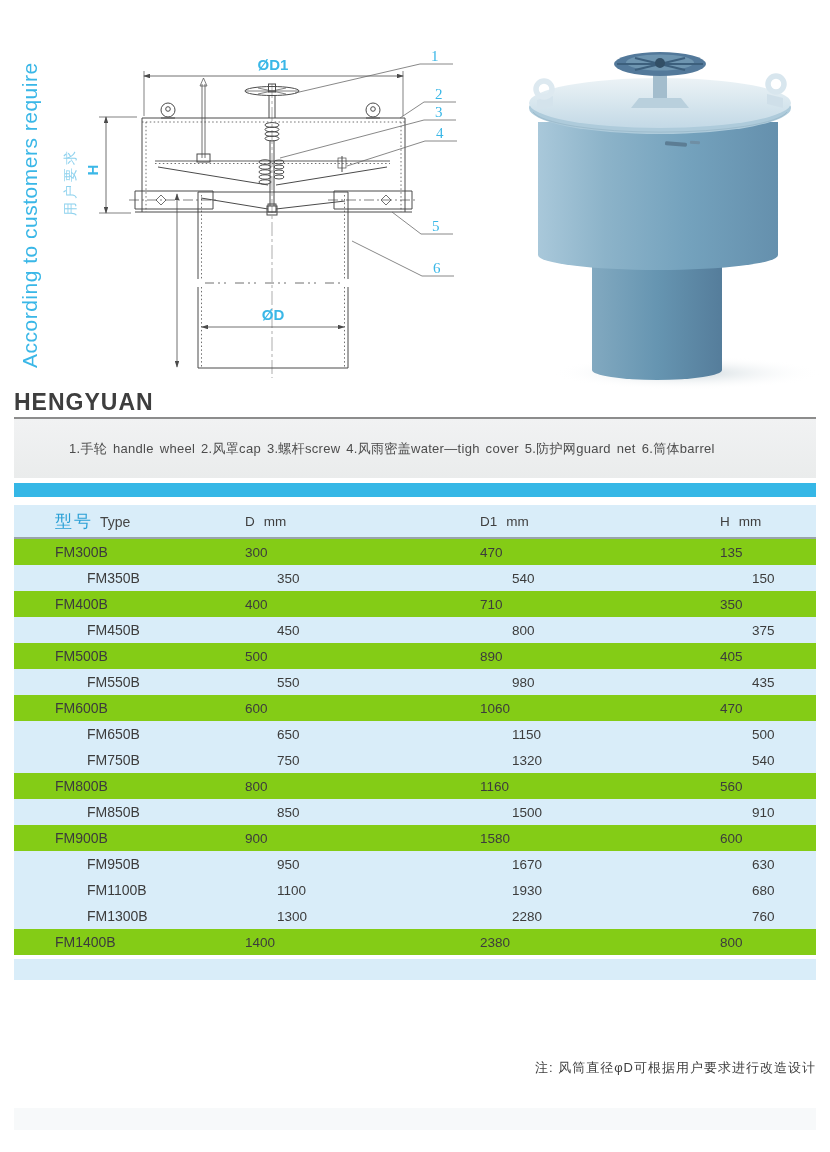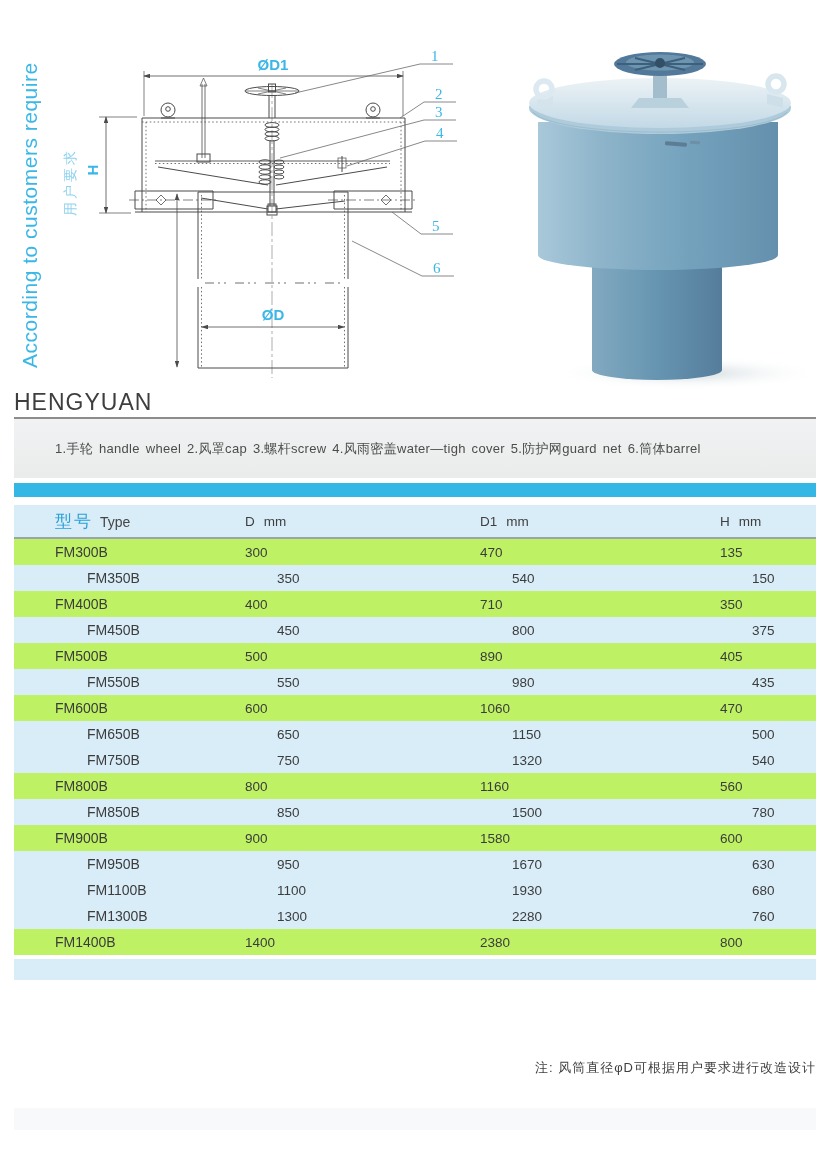--- a/index.html
+++ b/index.html
@@ -13,45 +13,45 @@
   .v-en{
     left:18px;top:368px;transform:rotate(-90deg);transform-origin:0 0;
     font-size:21px;letter-spacing:.5px;color:#3ab7e7;white-space:nowrap;font-weight:400;
   }
   .v-zh{
     left:62px;top:216px;transform:rotate(-90deg);transform-origin:0 0;
     font-size:14px;letter-spacing:3px;color:#8fd2ee;white-space:nowrap;
   }
 
   
-  .brand{left:14px;top:389px;font-size:23px;letter-spacing:1px;color:#3e3e3e;}
+  .brand{left:14px;top:389px;font-size:23px;letter-spacing:1px;color:#3e3e3e;font-weight:bold;}
   .rule{left:14px;top:417px;width:802px;height:2px;background:#8c8c8c;}
   .legend-box{
     left:14px;top:419px;width:802px;height:59px;
     background:linear-gradient(#f1f2f3,#eaecec);
     display:flex;align-items:center;
   }
-  .legend-box span{padding-left:41px;font-size:13px;color:#4c4c4c;letter-spacing:.3px;word-spacing:2px;}
+  .legend-box span{padding-left:55px;font-size:13px;color:#4c4c4c;letter-spacing:.3px;word-spacing:2px;}
 
   .cyan-bar{left:14px;top:483px;width:802px;height:14px;background:#35b7e6;}
 
   
   .spec{left:14px;top:505px;width:802px;}
   .thead{
     height:32px;background:#d9edf9;border-bottom:2px solid #9aa4ab;
     display:grid;grid-template-columns:231px 235px 240px 1fr;align-items:center;
   }
   .thead .c0{padding-left:41px;display:flex;align-items:baseline;gap:7px;}
   .type-zh{font-size:17px;color:#2aa0d6;letter-spacing:2px;}
   .type-en{font-size:14px;color:#454545;}
   .hcol{font-size:13.5px;color:#3f3f3f;}
   .hcol b{font-weight:400;margin-right:9px;}
   .trow{
     height:26px;display:grid;grid-template-columns:231px 235px 240px 1fr;
-    align-items:center;font-size:13.5px;color:#3c3c3c;background:#bef264;
+    align-items:center;font-size:13.5px;color:#3c3c3c;background:#84cc16;
   }
   .trow.alt{background:#d9edf9;padding-left:32px;}
   .trow .tcell:first-child{padding-left:41px;font-size:14px;}
   .tail-band{height:21px;background:#d9edf9;margin-top:4px;}
 
   
   .footnote{right:14px;top:1058px;text-align:right;line-height:19px;}
   .footnote .zh{font-size:13px;color:#3f3f3f;letter-spacing:1px;}
   .footnote .en{font-size:14px;color:#3f3f3f;}
 
@@ -342,21 +342,21 @@
       <div class="trow">
         <div class="tcell c0">FM800B</div>
         <div class="tcell c1">800</div>
         <div class="tcell c2">1160</div>
         <div class="tcell c3">560</div>
       </div>
       <div class="trow alt">
         <div class="tcell c0">FM850B</div>
         <div class="tcell c1">850</div>
         <div class="tcell c2">1500</div>
-        <div class="tcell c3">780</div>
+        <div class="tcell c3">910</div>
       </div>
       <div class="trow">
         <div class="tcell c0">FM900B</div>
         <div class="tcell c1">900</div>
         <div class="tcell c2">1580</div>
         <div class="tcell c3">600</div>
       </div>
       <div class="trow alt">
         <div class="tcell c0">FM950B</div>
         <div class="tcell c1">950</div>

